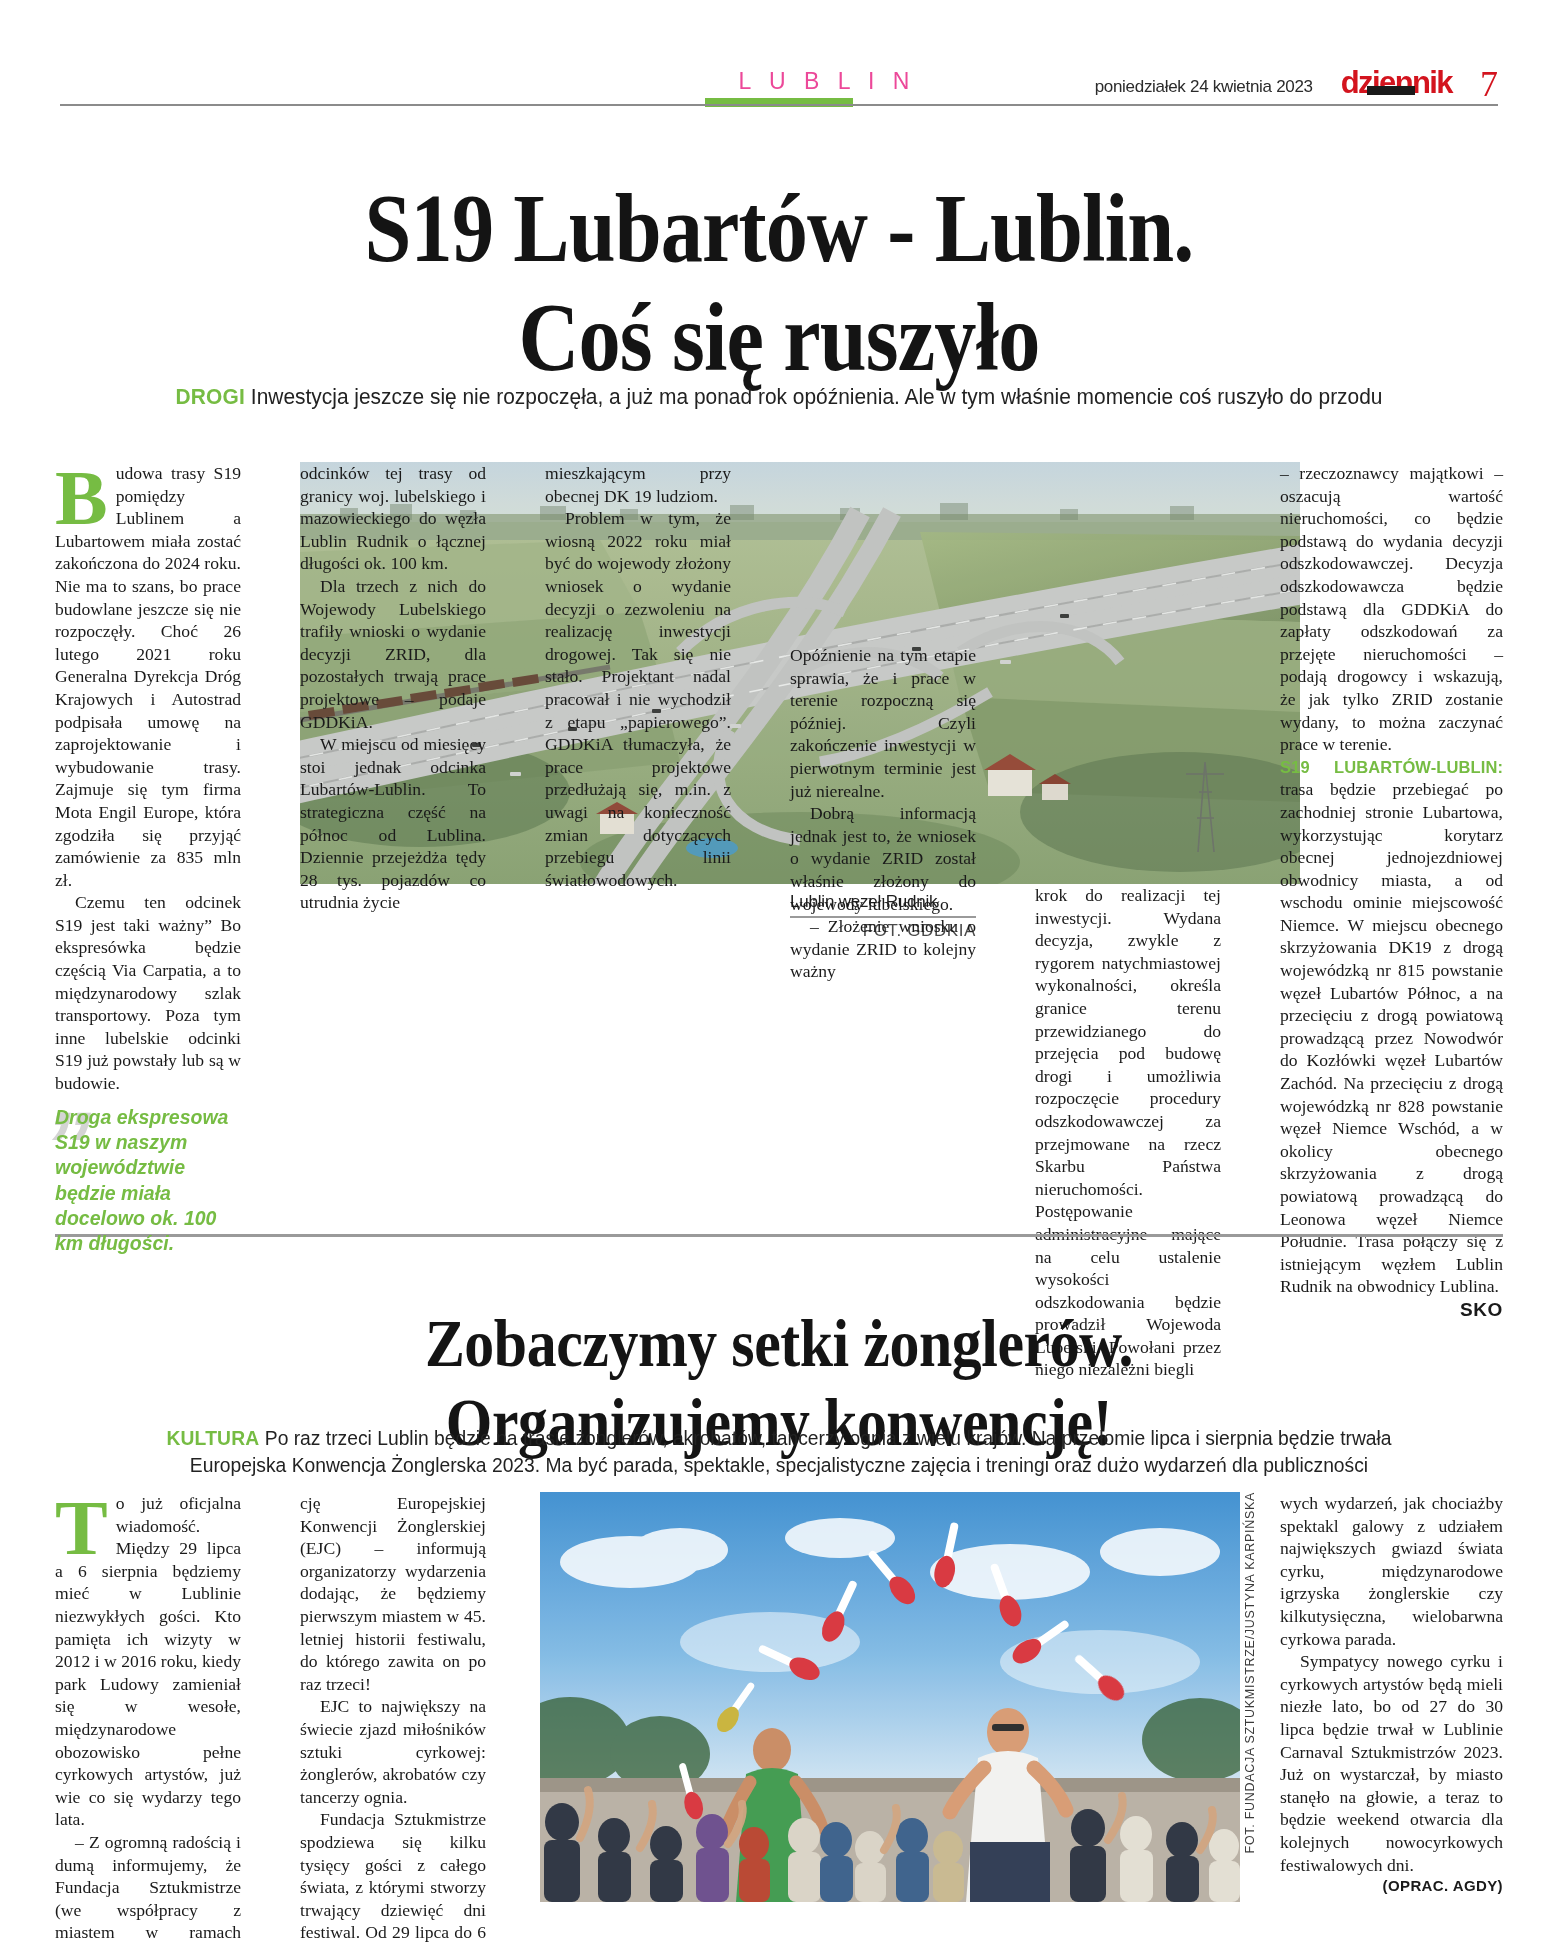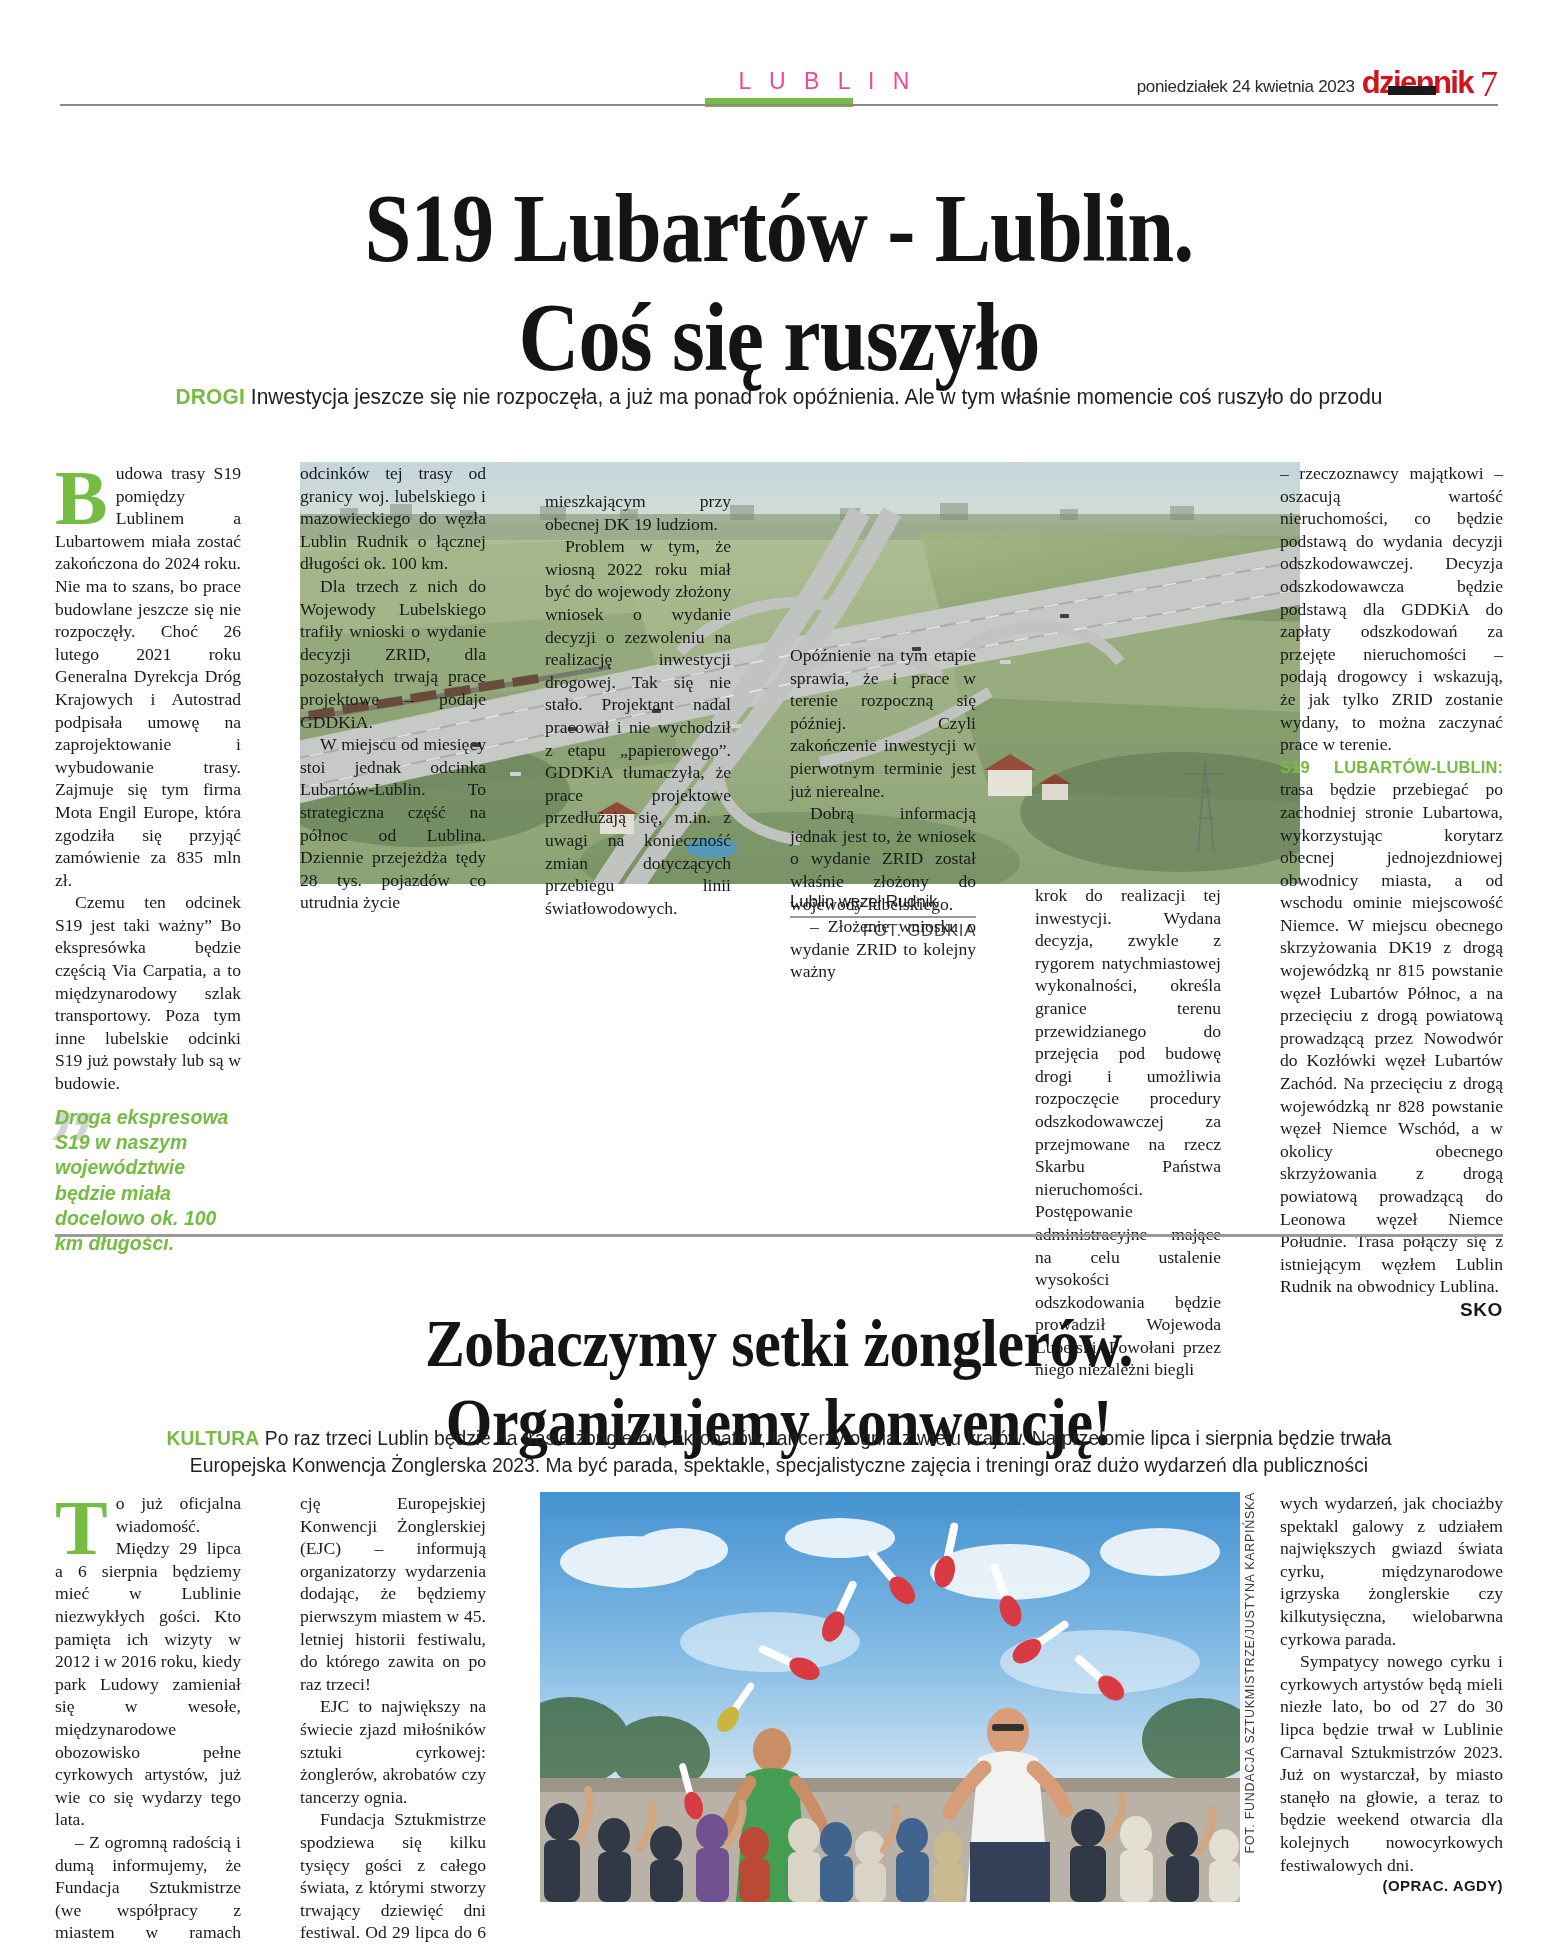--- a/index.html
+++ b/index.html
@@ -61,21 +61,21 @@
     width: 148px;
     height: 9px;
     background: #76bc43;
   }
   .masthead-right {
     position: absolute;
     right: 0;
     bottom: 6px;
     display: flex;
     align-items: flex-end;
-    gap: 7px;
+    gap: 28px;
   }
   .issue-date {
     font-family: "Liberation Sans", sans-serif;
     font-size: 17px;
     color: #2b2b2b;
     letter-spacing: -0.3px;
     padding-bottom: 3px;
   }
   .brand-logo {
     position: relative;
@@ -157,21 +157,21 @@
     hyphens: manual;
   }
   .col p {
     margin: 0;
     text-indent: 20px;
   }
   .col p.no-indent { text-indent: 0; }
 
   .a1c1 { left: 0;    width: 186px; }
   .a1c2 { left: 245px; width: 186px; }
-  .a1c3 { left: 490px; width: 186px; margin-top: 28px; }
+  .a1c3 { left: 490px; width: 186px; }
   .a1c4 { left: 735px; width: 186px; }
   .a1c5 { left: 980px; width: 186px; }
   .a1c6 { left: 1225px; width: 223px; }
 
   
   .dropcap::first-letter {
     float: left;
     font-size: 79px;
     line-height: 0.80;
     font-weight: 700;

